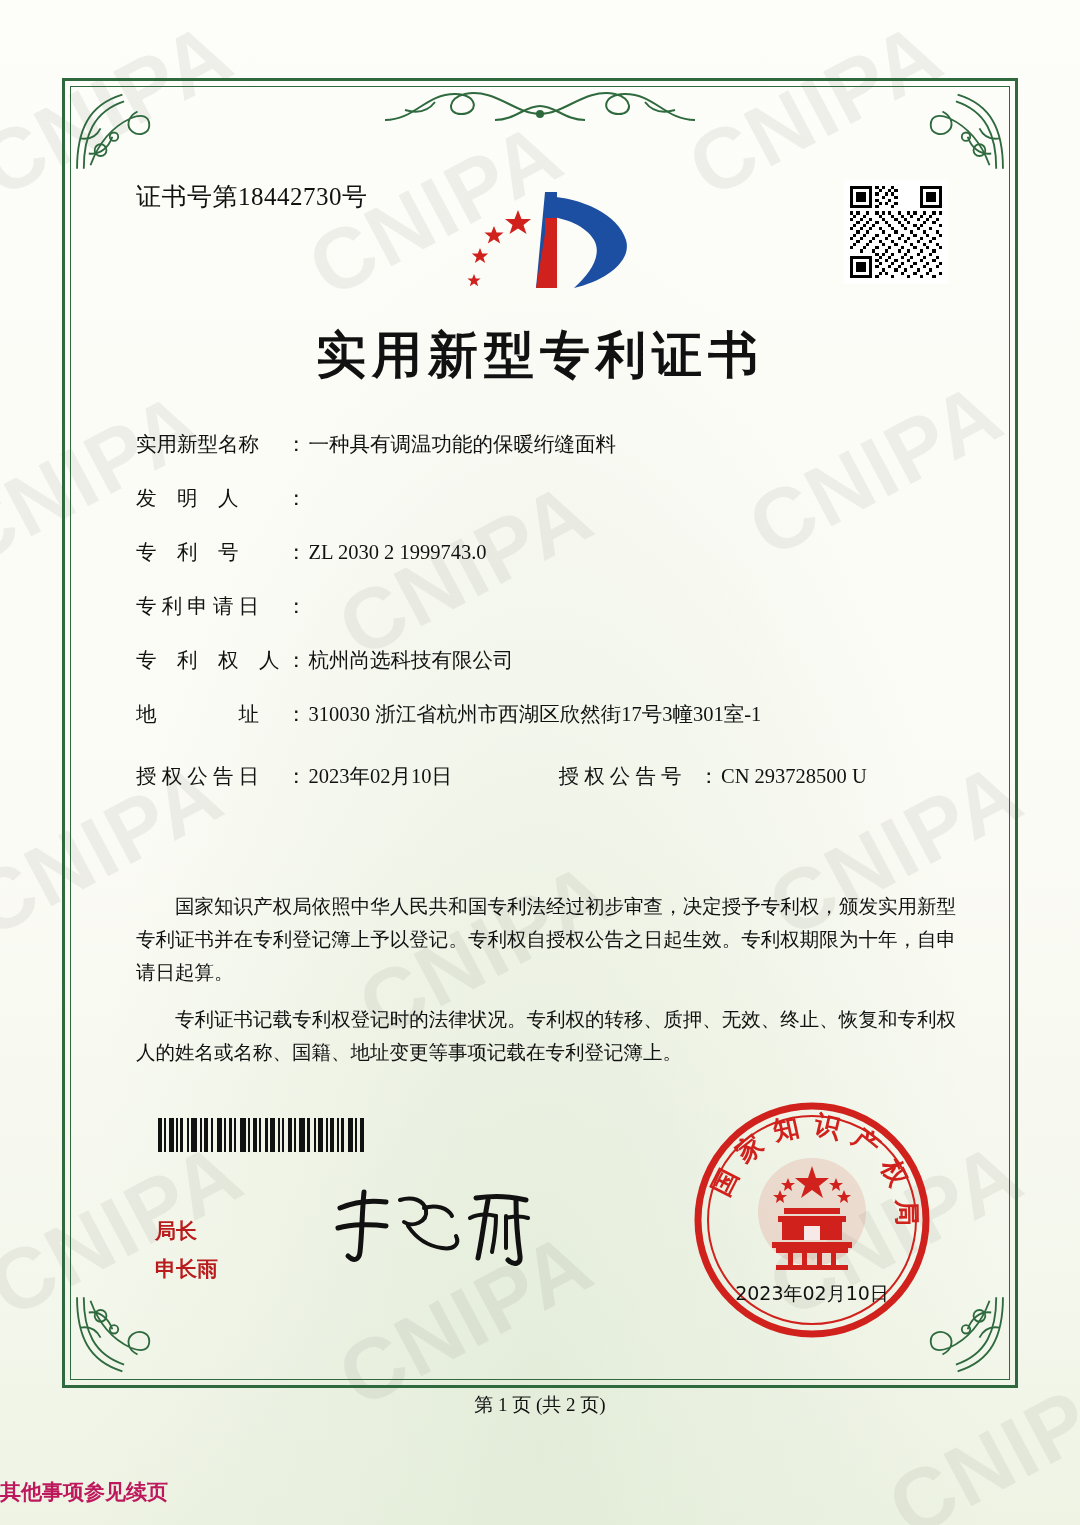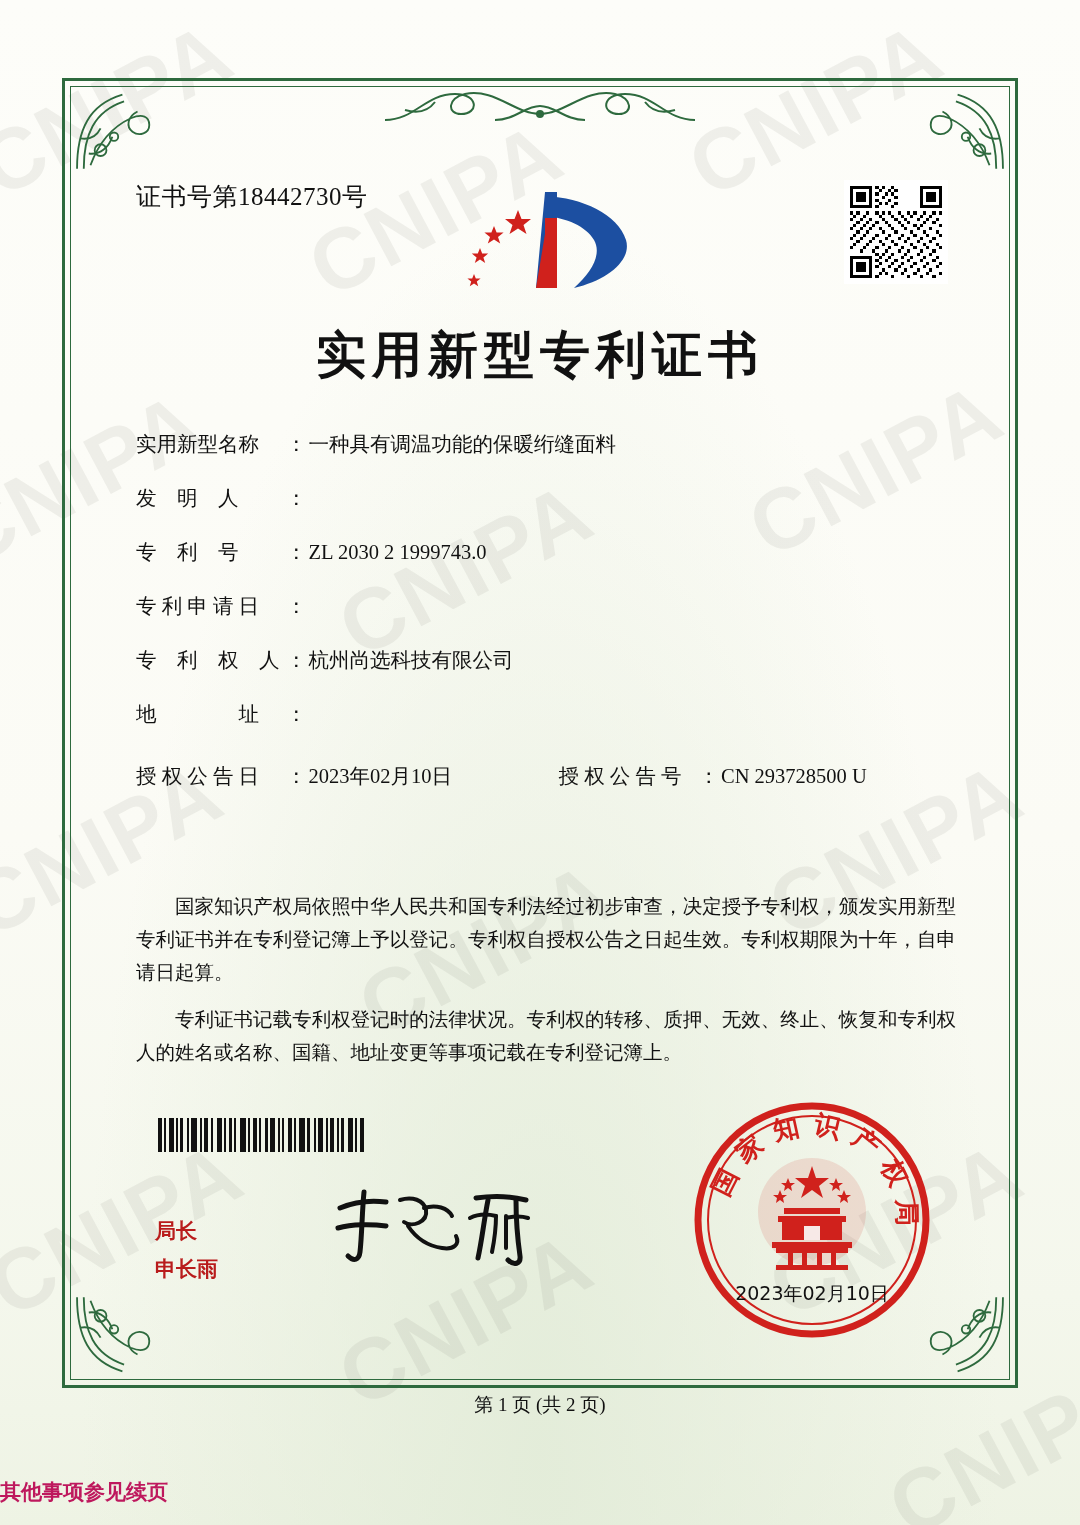--- a/index.html
+++ b/index.html
@@ -556,20 +556,21 @@
 
     <div class="field-row">
       <span class="f-label">专　利　权　人</span>
       <span class="f-colon">：</span>
       <span class="f-value">杭州尚选科技有限公司</span>
     </div>
 
     <div class="field-row">
       <span class="f-label">地　　　　址</span>
       <span class="f-colon">：</span>
+      <span class="f-value">310030 浙江省杭州市西湖区欣然街17号3幢301室-1</span>
     </div>
 
     <div class="field-row two-col" style="margin-top:34px;">
       <span class="f-label">授 权 公 告 日</span>
       <span class="f-colon">：</span>
       <span class="f-value">2023年02月10日</span>
       <span class="f-label2">授 权 公 告 号</span>
       <span class="f-colon">：</span>
       <span class="f-value2">CN 293728500 U</span>
     </div>

